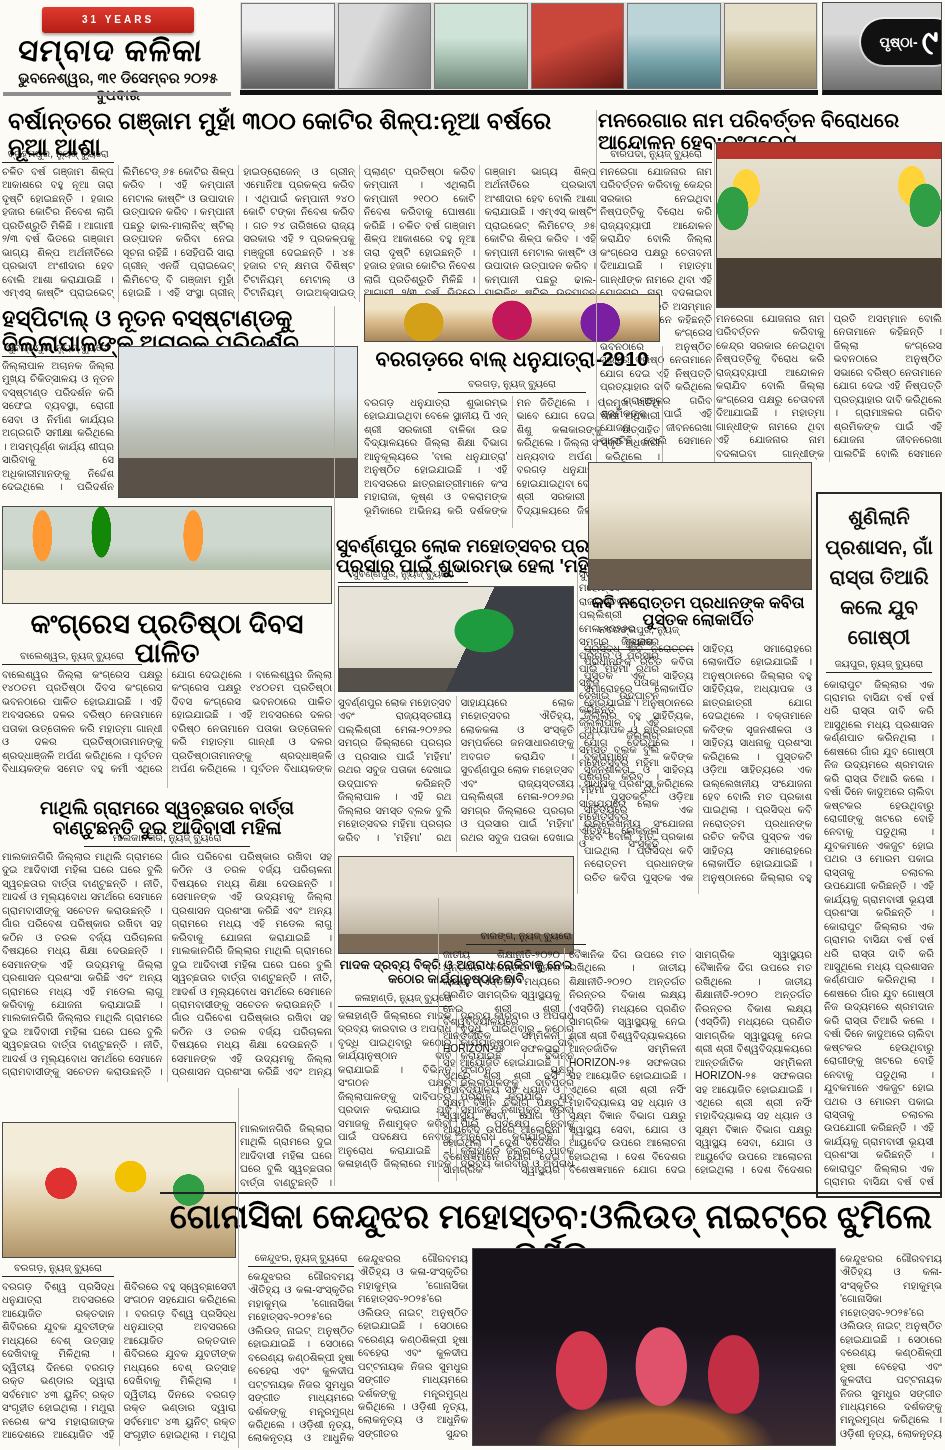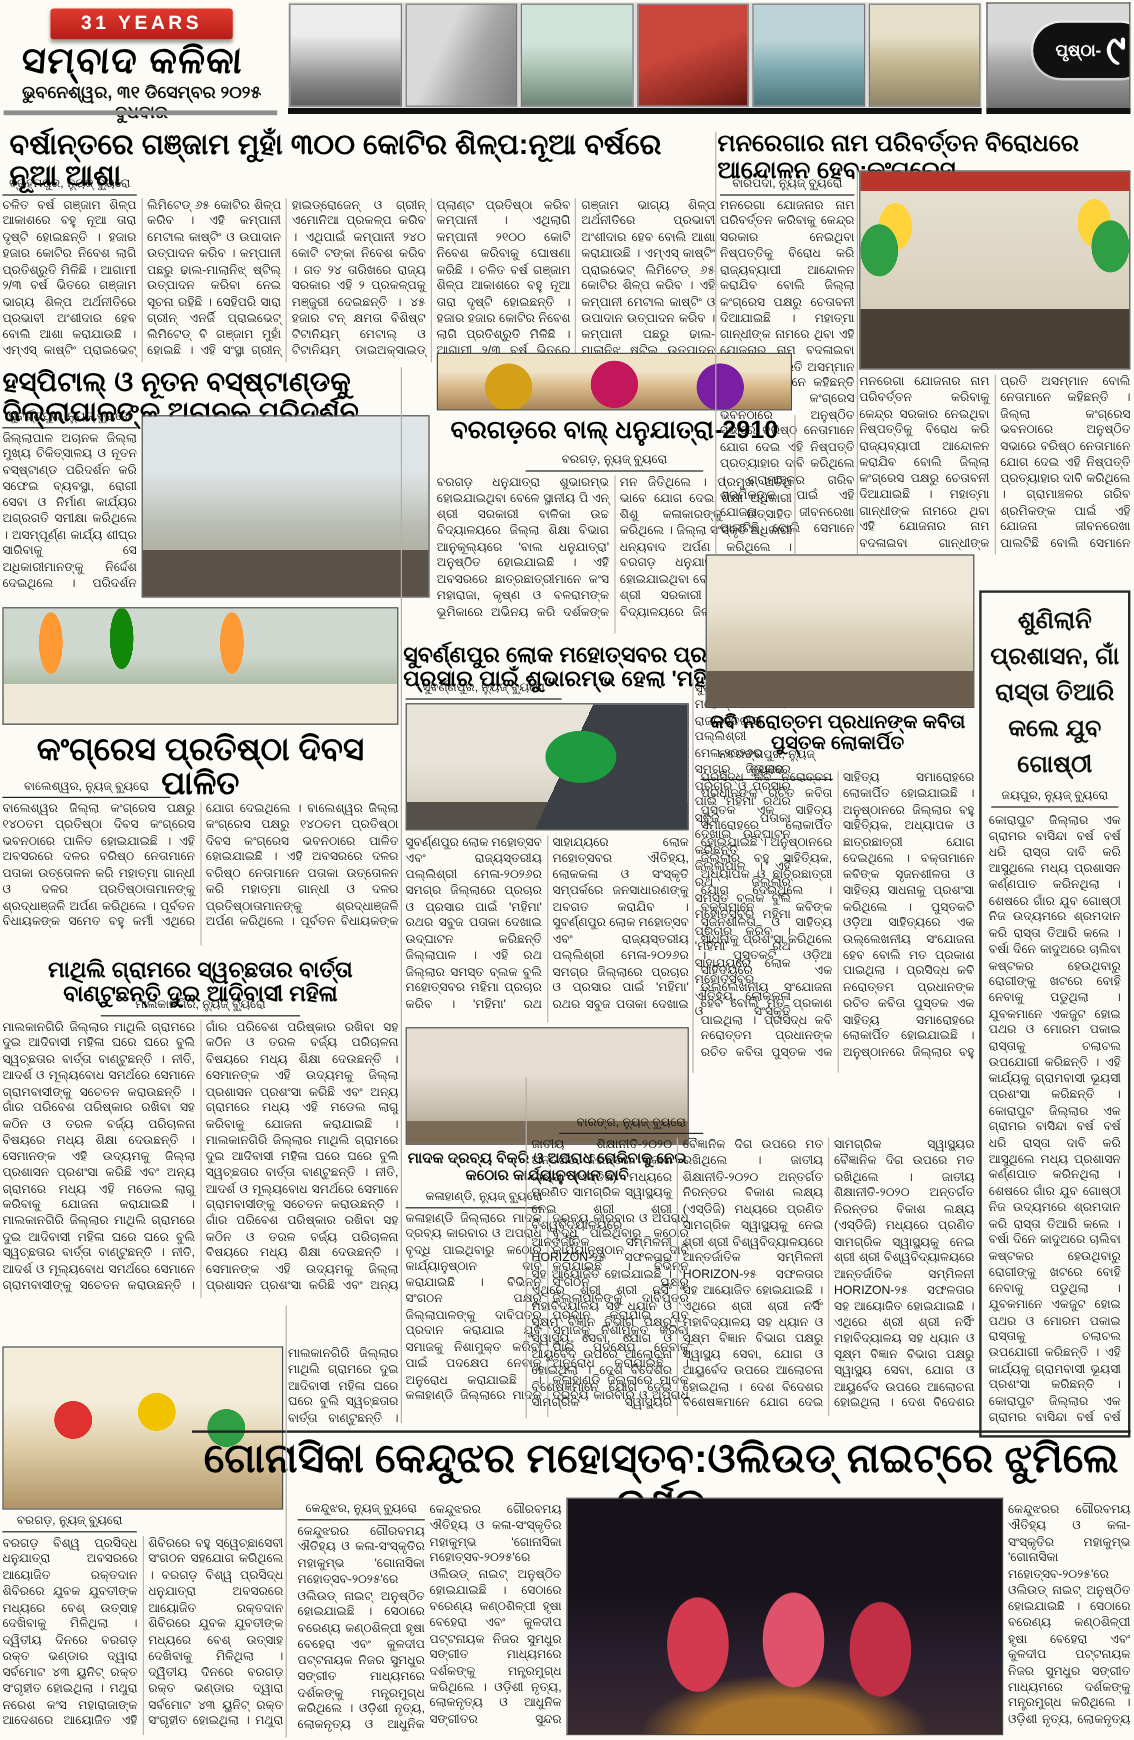--- a/index.html
+++ b/index.html
@@ -8,21 +8,21 @@
   .abs{position:absolute;box-sizing:border-box;}
   .hl{font-weight:bold;line-height:1.08;color:#000;}
   .byline{font-weight:normal;font-size:10px;text-align:center;border-bottom:1.5px solid #222;padding-bottom:2px;line-height:1.15;}
   .bodytxt{font-size:10.2px;line-height:1.32;text-align:justify;overflow:hidden;column-gap:9px;column-rule:1px solid #b9b6ae;}
   .photo{border:1px solid #4a4a4a;overflow:hidden;}
   .vrule{background:#b3b0a8;width:1px;}
   .hrule{background:#222;}
   .caption{font-weight:bold;font-size:12.5px;line-height:1.15;text-align:center;}
   
   .ribbon{background:linear-gradient(180deg,#e03a2f,#b51d15);color:#fff;font-weight:bold;
-          font-size:16px;letter-spacing:3px;text-align:center;line-height:26px;border-radius:3px;
+          font-size:10px;letter-spacing:3px;text-align:center;line-height:26px;border-radius:3px;
           box-shadow:0 2px 3px rgba(0,0,0,.35);}
   .ribbon:before,.ribbon:after{content:"";position:absolute;top:9px;width:52px;height:24px;background:#c62820;z-index:-1;}
   .ribbon:before{left:-44px;transform:rotate(14deg);}
   .ribbon:after{right:-44px;transform:rotate(-14deg);}
   .logo{font-weight:800;font-size:31px;transform:skewX(-4deg);letter-spacing:1px;color:#000;}
   .dateline{font-weight:bold;font-size:14.5px;text-align:center;}
   .graybar{background:#8e8e8e;height:4px;}
   .stripwrap{border-bottom:5px solid #111;display:flex;gap:3px;background:#ddd;padding:1px;}
   .tile{flex:1;border:1px solid #777;}
   .badgepill{background:#111;border-radius:26px;color:#fff;display:flex;align-items:center;justify-content:center;gap:4px;box-shadow:0 0 0 2px rgba(255,255,255,.55);}

